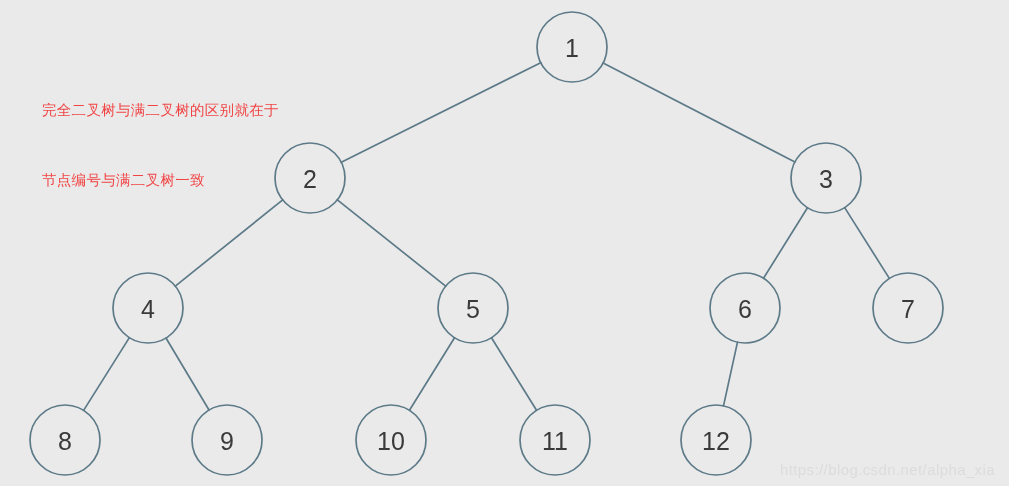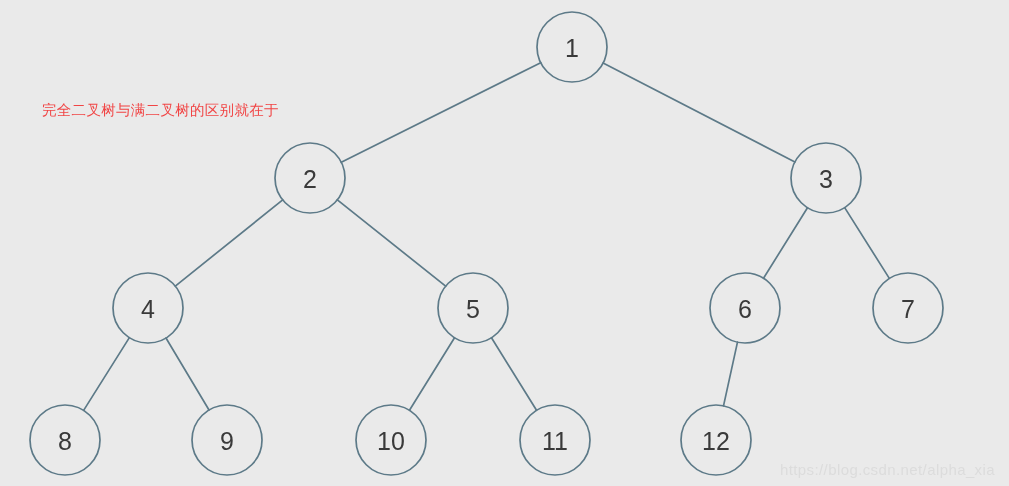--- a/index.html
+++ b/index.html
@@ -128,15 +128,16 @@
       </g>
       <g>
         <circle cx="716" cy="440" r="35" class="node-circle"></circle>
         <text x="716" y="441" class="node-label">12</text>
       </g>
     </g>
 </svg>
 
 <div class="annotation">
   <span class="ann-line">完全二叉树与满二叉树的区别就在于</span>
+  <span class="ann-line">节点编号与满二叉树一致</span>
 </div>
 
 <div class="watermark">https://blog.csdn.net/alpha_xia</div>
 
 </body></html>

